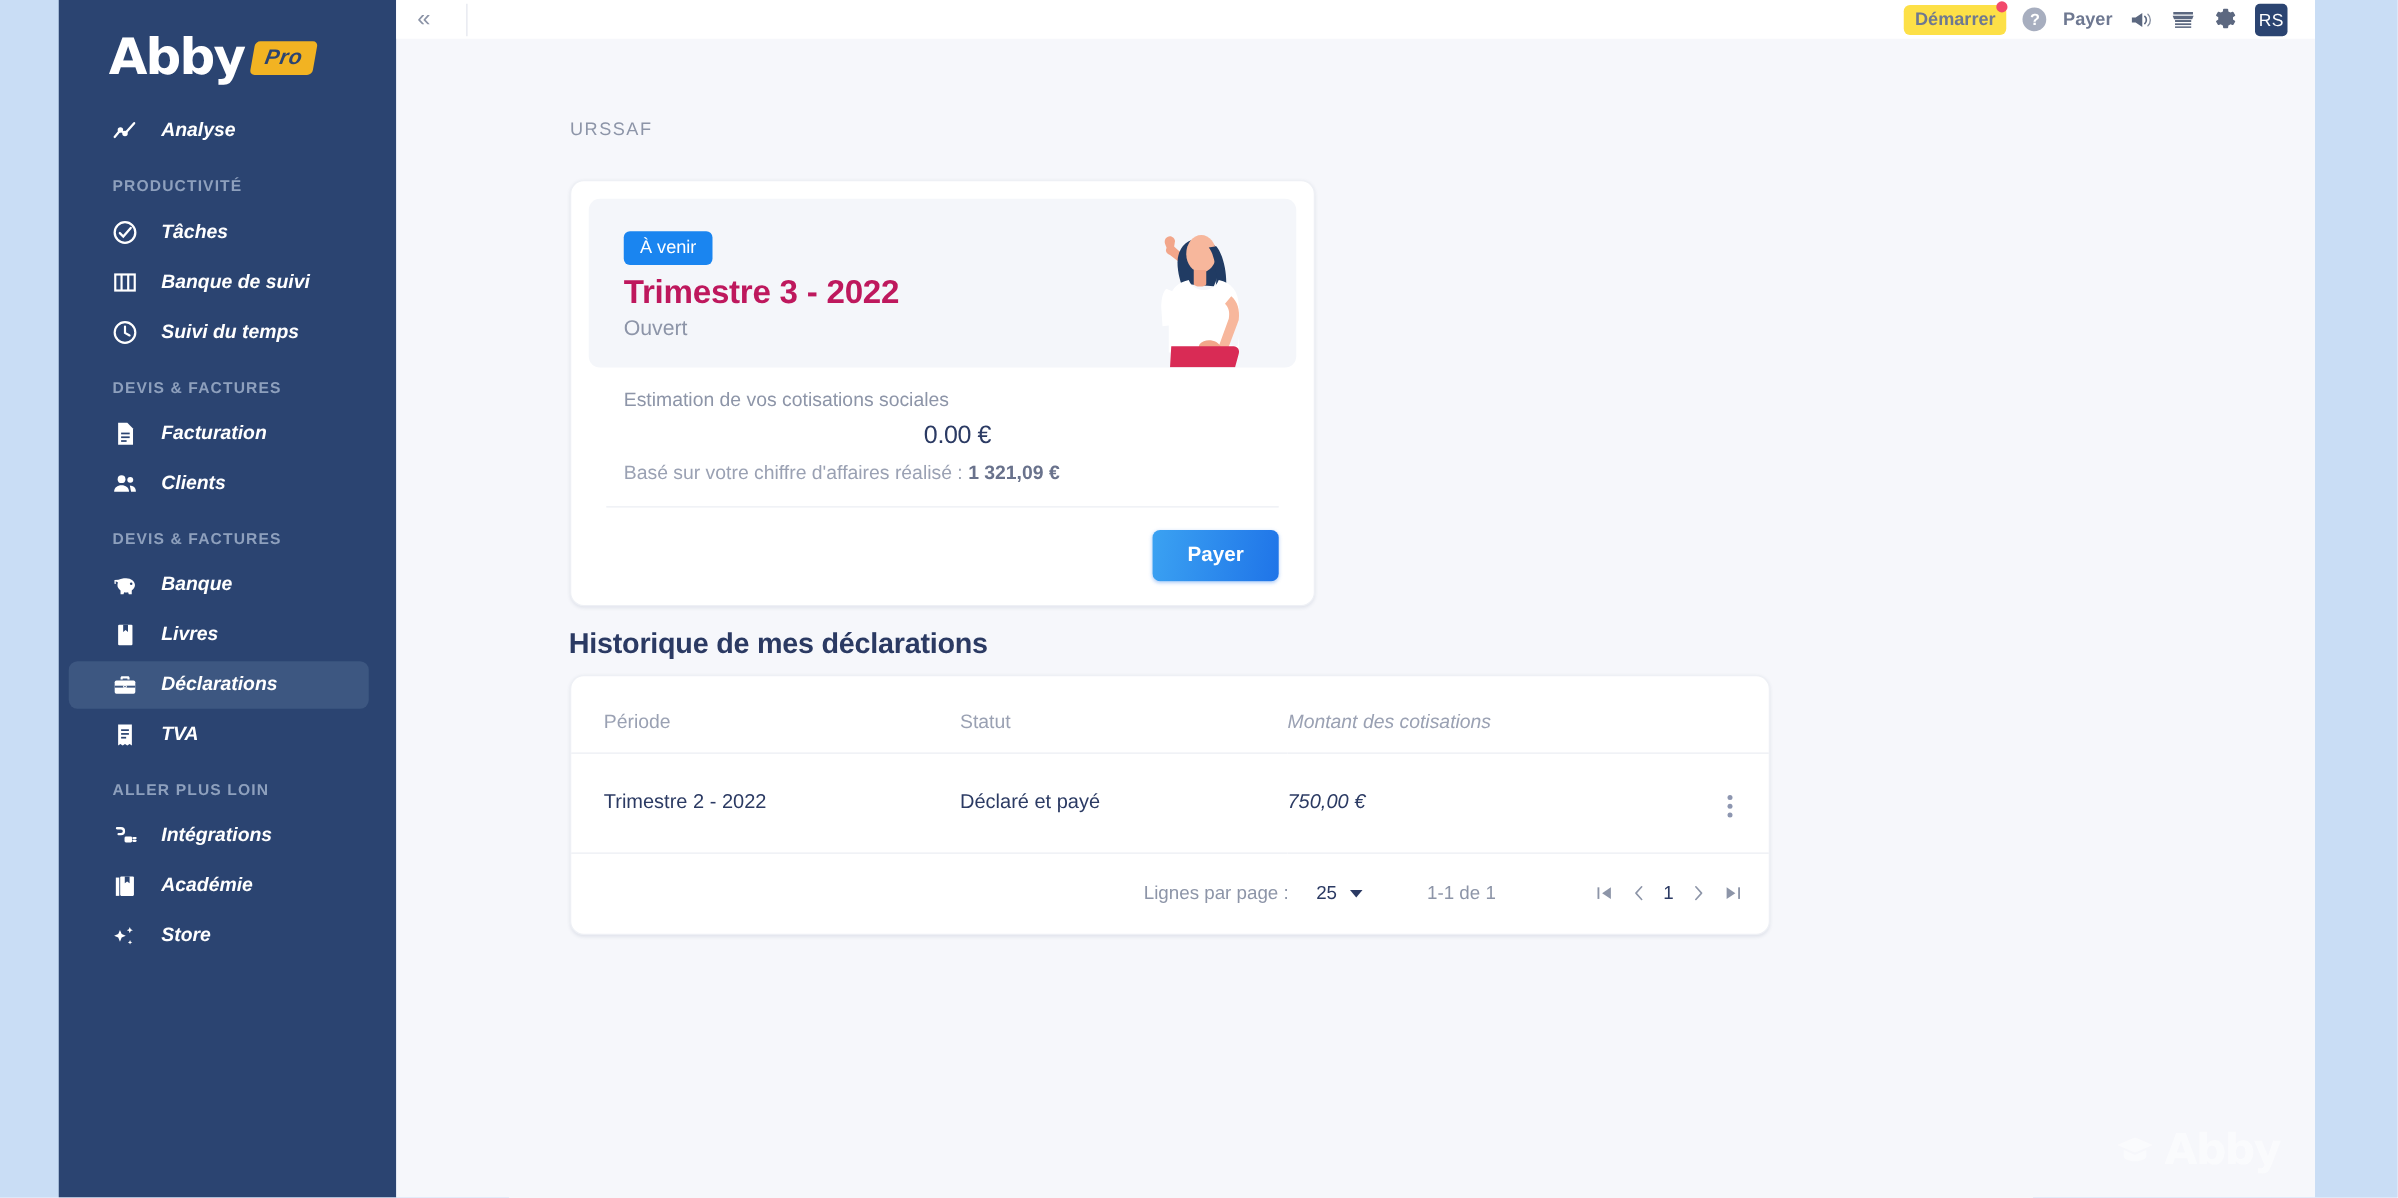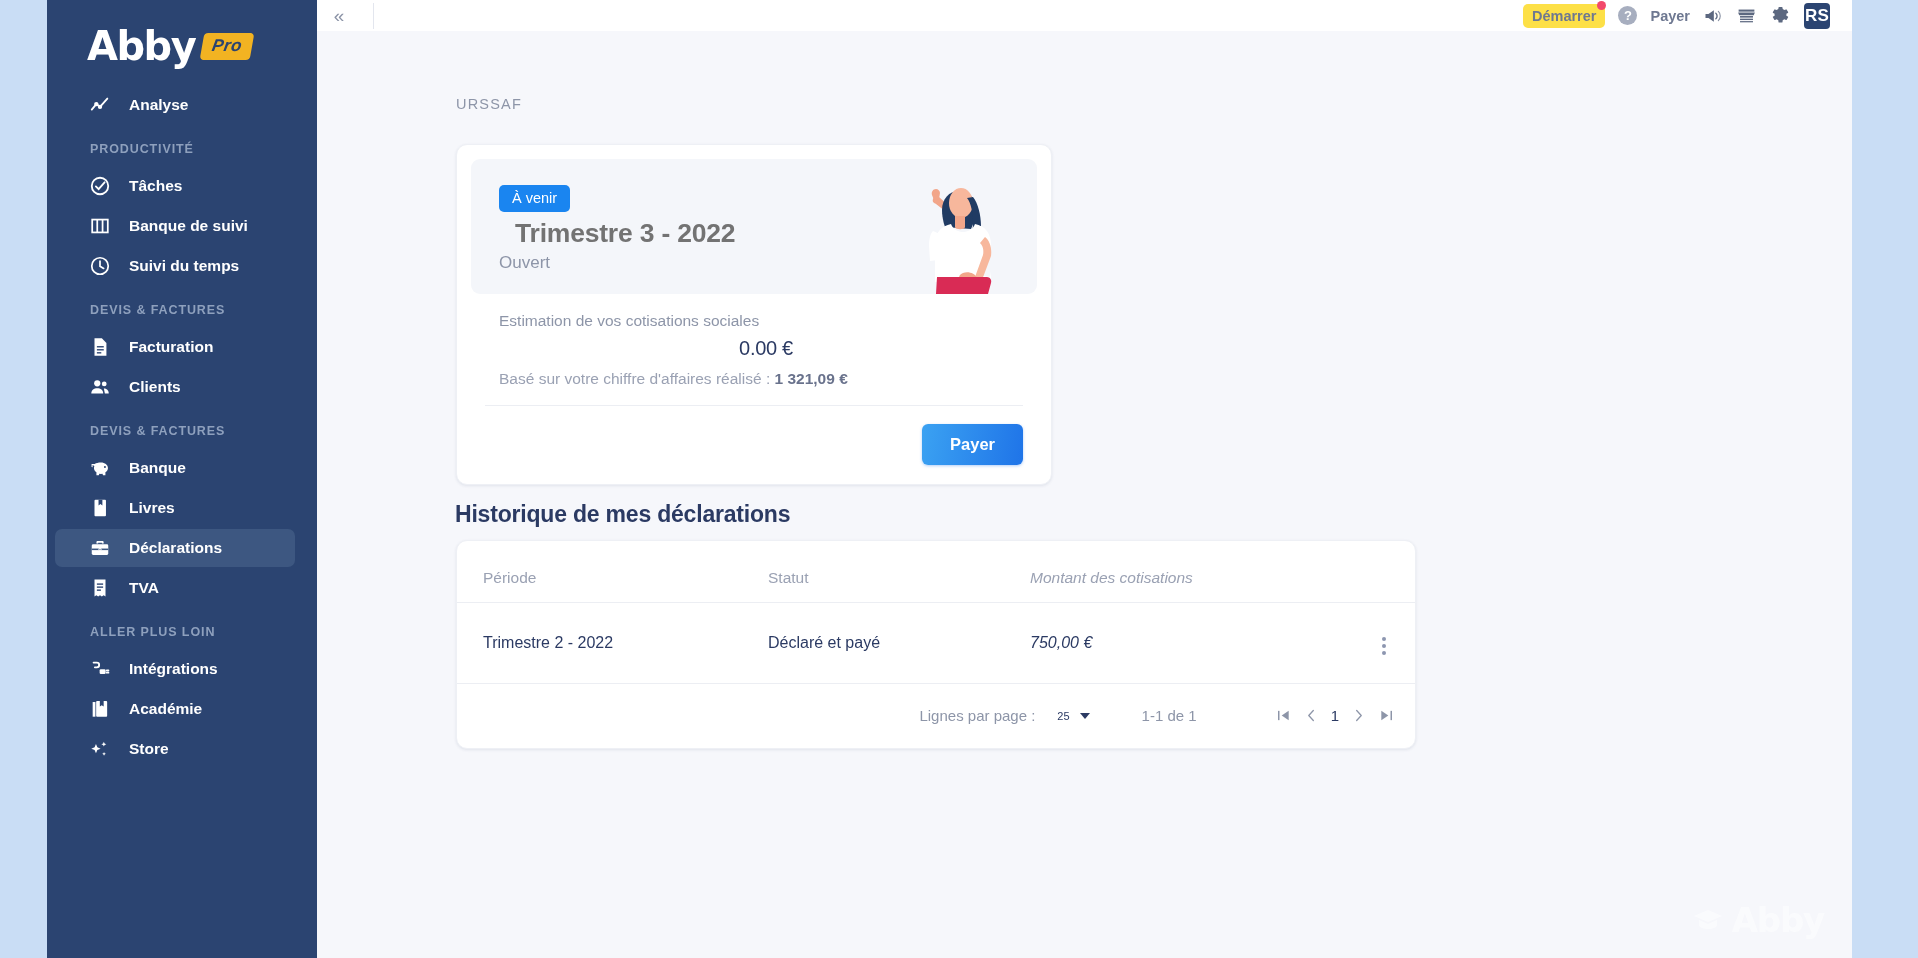--- a/index.html
+++ b/index.html
@@ -29,21 +29,21 @@
     font-size:17px;font-weight:bold;font-style:italic;
     padding:3px 10px 4px 10px;border-radius:4px;
     transform:skewX(-10deg);display:inline-block;letter-spacing:0.5px;
   }
   .nav-section{
     color:#8ea0bd;font-size:12.5px;letter-spacing:.9px;font-weight:bold;
     padding:16px 0 9px 43px;text-transform:uppercase;
   }
   .nav-item{
     display:flex;align-items:center;height:38px;margin:2px 22px 2px 8px;
-    padding-left:32px;border-radius:7px;cursor:pointer;
+    padding-left:32px;border-radius:7px;cursor:pointer;font-style:italic;
   }
   .nav-item.active{background:#3d5781;}
   .nav-icon{
     width:26px;height:26px;margin-right:16px;flex:0 0 26px;
     display:flex;align-items:center;justify-content:center;color:#fff;
   }
   .nav-icon svg{width:22px;height:22px;display:block;}
   .nav-label{color:#ffffff;font-size:15.5px;font-weight:bold;}
 
   
@@ -76,21 +76,21 @@
   .help-circle{
     width:19px;height:19px;border-radius:50%;background:#a7aebf;color:#fff;
     font-size:13px;font-weight:bold;display:flex;align-items:center;
     justify-content:center;cursor:pointer;
   }
   .aide-label{font-size:14.5px;font-weight:bold;color:#6e7891;cursor:pointer;}
   .icon-btn{color:#5c6880;cursor:pointer;display:flex;align-items:center;}
   .icon-btn svg{display:block;}
   .avatar{
     width:26px;height:26px;border-radius:4px;background:#2b4471;color:#fff;
-    font-size:17px;font-weight:bold;display:flex;align-items:center;
+    font-size:14px;font-weight:normal;display:flex;align-items:center;
     justify-content:center;cursor:pointer;letter-spacing:.3px;
   }
 
   
   .content{position:absolute;left:0;top:31px;width:1535px;height:927px;}
   .urssaf-label{
     position:absolute;left:139px;top:65px;font-size:14.5px;color:#8d95a8;
     letter-spacing:1.2px;
   }
   .urssaf-card{
@@ -102,21 +102,21 @@
   .card-head{
     margin:14px;height:135px;background:#f4f6fa;border-radius:9px;
     position:relative;overflow:hidden;
   }
   .badge{
     position:absolute;left:28px;top:26px;background:#1a85f0;color:#fff;
     font-size:14.5px;border-radius:5px;padding:5px 13px 6px 13px;
   }
   .card-title{
     position:absolute;left:28px;top:59px;font-size:26.5px;font-weight:bold;
-    color:#737373;letter-spacing:-.2px;margin-left:16px;
+    color:#be185d;letter-spacing:-.2px;
   }
   .card-sub{
     position:absolute;left:28px;top:94px;font-size:17px;color:#8d95a8;
   }
   .illus{position:absolute;right:14px;bottom:0;width:120px;height:125px;}
   .card-body{padding:4px 28px 0 28px;}
   .est-label{font-size:15.5px;color:#8d95a8;padding-left:14px;}
   .est-amount{
     font-size:20px;font-weight:normal;color:#2b3a63;padding-left:24px;
     margin-top:7px;letter-spacing:-.3px;text-align:center;
@@ -162,21 +162,21 @@
     display:inline-flex;flex-direction:column;gap:3px;cursor:pointer;
     padding:3px;
   }
   .dots i{width:4px;height:4px;border-radius:50%;background:#8d96b0;display:block;}
   .pager{
     display:flex;align-items:center;justify-content:flex-end;
     gap:0;padding:23px 22px 24px 0;font-size:15px;color:#8d95a8;
   }
   .pg-label{margin-right:22px;}
   .pg-select{
-    display:flex;align-items:center;gap:10px;color:#2b3a63;font-size:11px;
+    display:flex;align-items:center;gap:10px;color:#2b3a63;font-size:15px;
     cursor:pointer;margin-right:52px;
   }
   .caret{width:0;height:0;border-left:5px solid transparent;
     border-right:5px solid transparent;border-top:6px solid #2b3a63;}
   .pg-range{margin-right:80px;color:#8d95a8;font-size:15px;}
   .pg-ctrls{display:flex;align-items:center;gap:14px;color:#8d95a8;}
   .pg-ctrls span{cursor:pointer;font-size:15px;display:flex;align-items:center;}
   .pg-num{color:#2b3a63;}
 
   .watermark{

